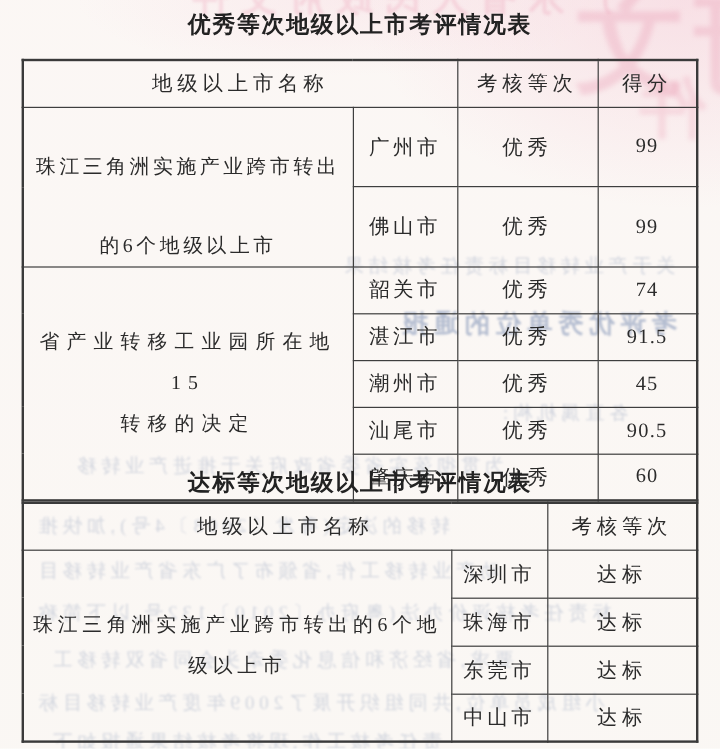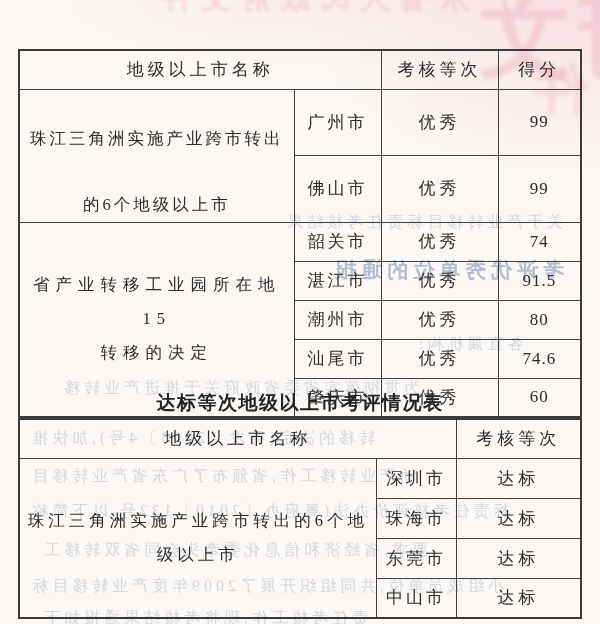--- a/index.html
+++ b/index.html
@@ -55,20 +55,21 @@
   <div class="bleed blue" style="left:60px;top:378px;">为贯彻落实省委省政府关于推进产业转移</div>
   <div class="bleed blue" style="left:28px;top:428px;">转移的决定(粤发〔2008〕4号),加快推</div>
   <div class="bleed blue" style="left:28px;top:466px;">动产业转移工作,省颁布了广东省产业转移目</div>
   <div class="bleed blue" style="left:28px;top:501px;">标责任考核评价办法(粤府办〔2010〕132号,以下简称</div>
   <div class="bleed blue" style="left:40px;top:540px;">要求,省经济和信息化委牵头会同省双转移工</div>
   <div class="bleed blue" style="left:28px;top:576px;">小组成员单位,共同组织开展了2009年度产业转移目标</div>
   <div class="bleed blue" style="left:40px;top:608px;">责任考核工作,现将考核结果通报如下</div>
 
   <div class="content">
 
+    <h1 class="doc-title" style="top:10px;">优秀等次地级以上市考评情况表</h1>
 
     <table class="grid" style="top:49px;">
       <colgroup>
           <col style="width:275px">
           <col style="width:87px">
           <col style="width:117px">
           <col style="width:83px">
         </colgroup>
       <tbody>
       <tr style="height:39px">
@@ -100,26 +101,26 @@
         <td class="score">74</td>
       </tr>
       <tr style="height:39px">
         <td class="city">湛江市</td>
         <td class="grade">优秀</td>
         <td class="score">91.5</td>
       </tr>
       <tr style="height:39px">
         <td class="city">潮州市</td>
         <td class="grade">优秀</td>
-        <td class="score">80</td>
+        <td class="score">45</td>
       </tr>
       <tr style="height:39px">
         <td class="city">汕尾市</td>
         <td class="grade">优秀</td>
-        <td class="score">74.6</td>
+        <td class="score">90.5</td>
       </tr>
       <tr style="height:39px">
         <td class="city">肇庆市</td>
         <td class="grade">优秀</td>
         <td class="score">60</td>
       </tr>
       </tbody>
     </table>
 
     <h1 class="doc-title" style="top:391px;">达标等次地级以上市考评情况表</h1>

